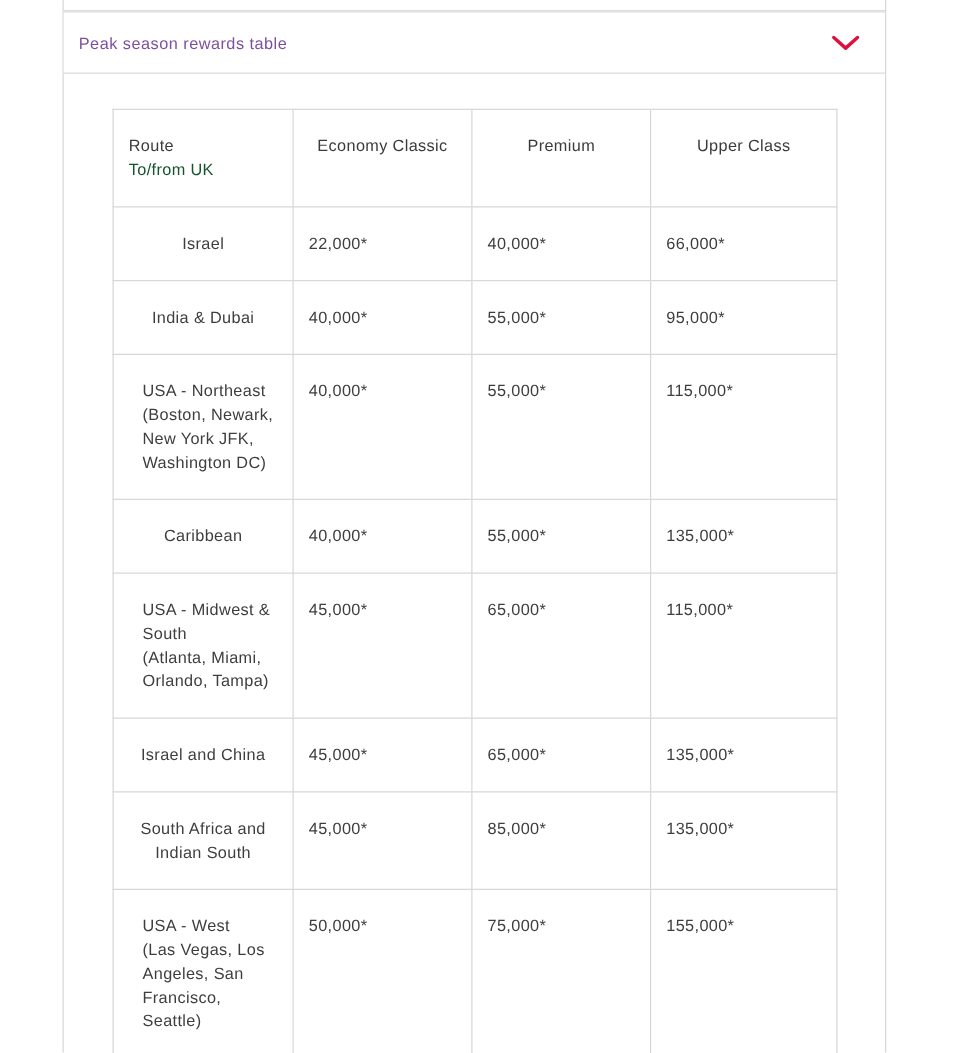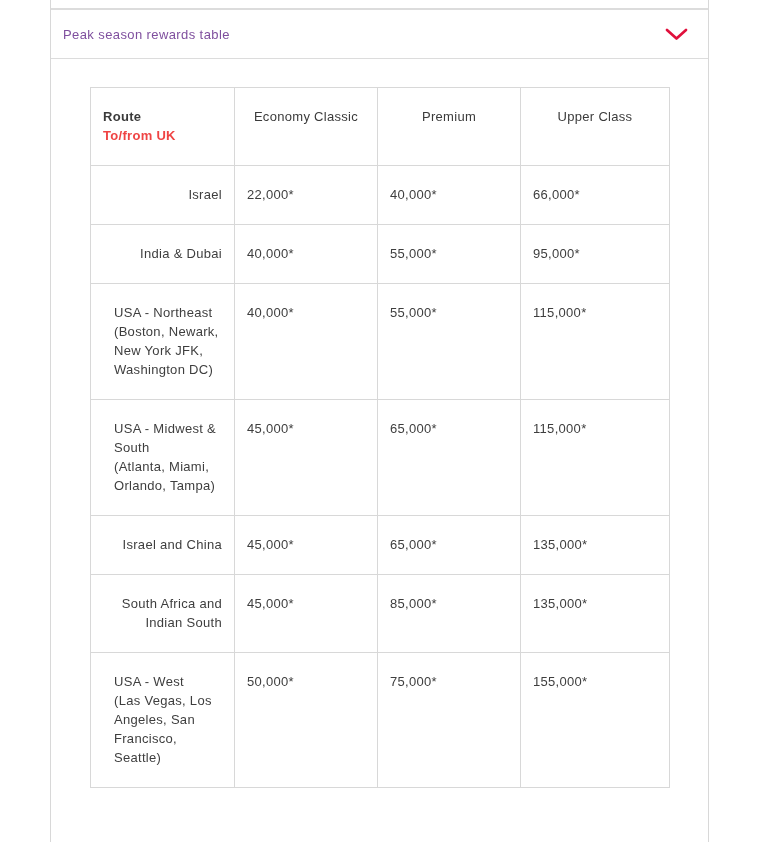--- a/index.html
+++ b/index.html
@@ -52,23 +52,23 @@
   table.rewards th, table.rewards td {
     border: 1px solid #d8d8d8;
     vertical-align: top;
     padding: 19px 12px 20px 12px;
     line-height: 19px;
     letter-spacing: 0.3px;
     font-weight: normal;
   }
   th.col-head { color: #3b3b3b; text-align: center; }
   th.route-head { text-align: left; color: #3b3b3b; }
-  .route-label, .route-sublabel { display: block; font-weight: bold; }
-  .route-sublabel { color: #ef4444; }
-  td.route { text-align: right; }
+  .route-label, .route-sublabel { display: block; }
+  .route-sublabel { color: #14532d; }
+  td.route { text-align: center; }
   td.route.left { text-align: left; padding-left: 23px; }
   .route-name { display: block; }
   .cities { }
   td.num { }
 </style>
 </head>
 <body>
 
 <div class="section">
 
@@ -122,20 +122,28 @@
         <tr>
           <td class="route left">
             <span class="route-name">USA - Northeast</span>
             <span class="cities">(Boston, Newark, New York JFK, Washington DC)</span>
           </td>
           <td class="num">40,000*</td>
           <td class="num">55,000*</td>
           <td class="num">115,000*</td>
         </tr>
         <tr>
+          <td class="route">
+              <span class="route-name">Caribbean</span>
+            </td>
+          <td class="num">40,000*</td>
+          <td class="num">55,000*</td>
+          <td class="num">135,000*</td>
+        </tr>
+        <tr>
           <td class="route left">
             <span class="route-name">USA - Midwest &amp; South</span>
             <span class="cities">(Atlanta, Miami, Orlando, Tampa)</span>
           </td>
           <td class="num">45,000*</td>
           <td class="num">65,000*</td>
           <td class="num">115,000*</td>
         </tr>
         <tr>
           <td class="route">

